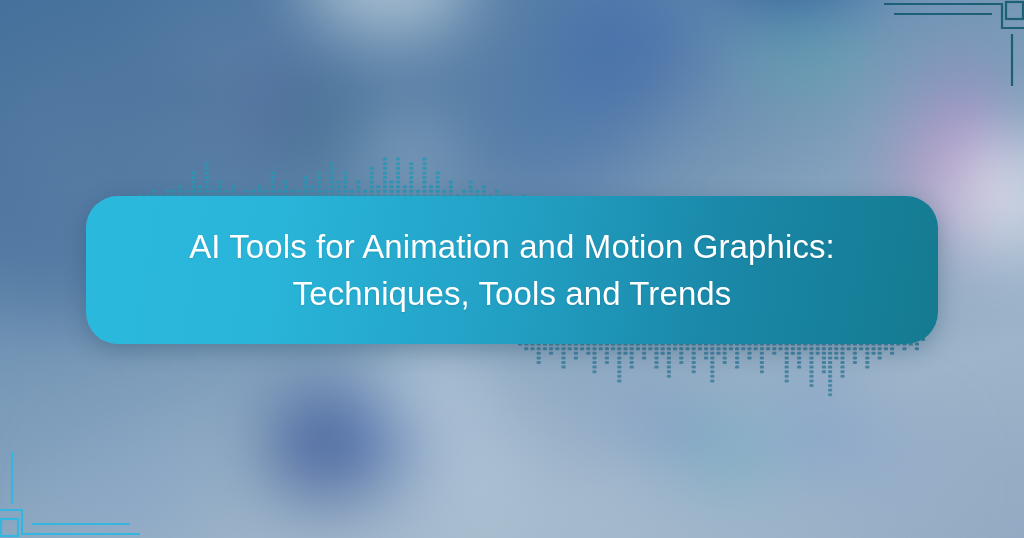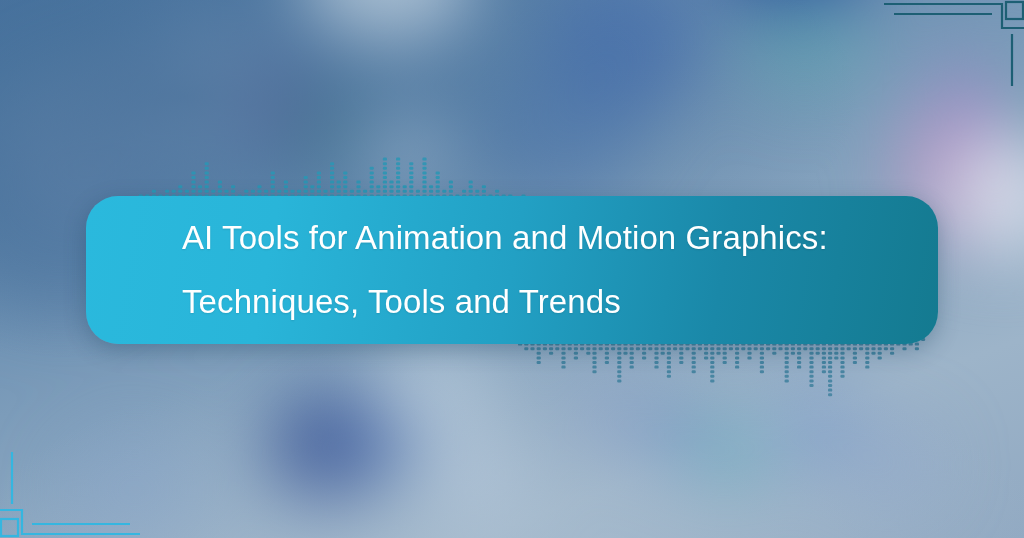--- a/index.html
+++ b/index.html
@@ -71,23 +71,23 @@
     border-radius: 32px;
     background: linear-gradient(100deg, #2ab9dd 0%, #29b5d9 22%, #22a0c4 50%, #1a88a8 74%, #147a90 100%);
     box-shadow: 0 6px 22px rgba(20, 60, 85, 0.30);
     display: flex;
     align-items: center;
     justify-content: center;
   }
   .title-text {
     color: #ffffff;
     font-size: 33px;
-    line-height: 64px;
+    line-height: 47px;
     font-weight: 400;
-    text-align: left;
+    text-align: center;
     letter-spacing: 0.1px;
     max-width: 660px;
     text-shadow: 0 1px 2px rgba(0,0,0,0.10);
   }
 </style>
 </head>
 <body>
 
 <div id="banner-canvas">
 

